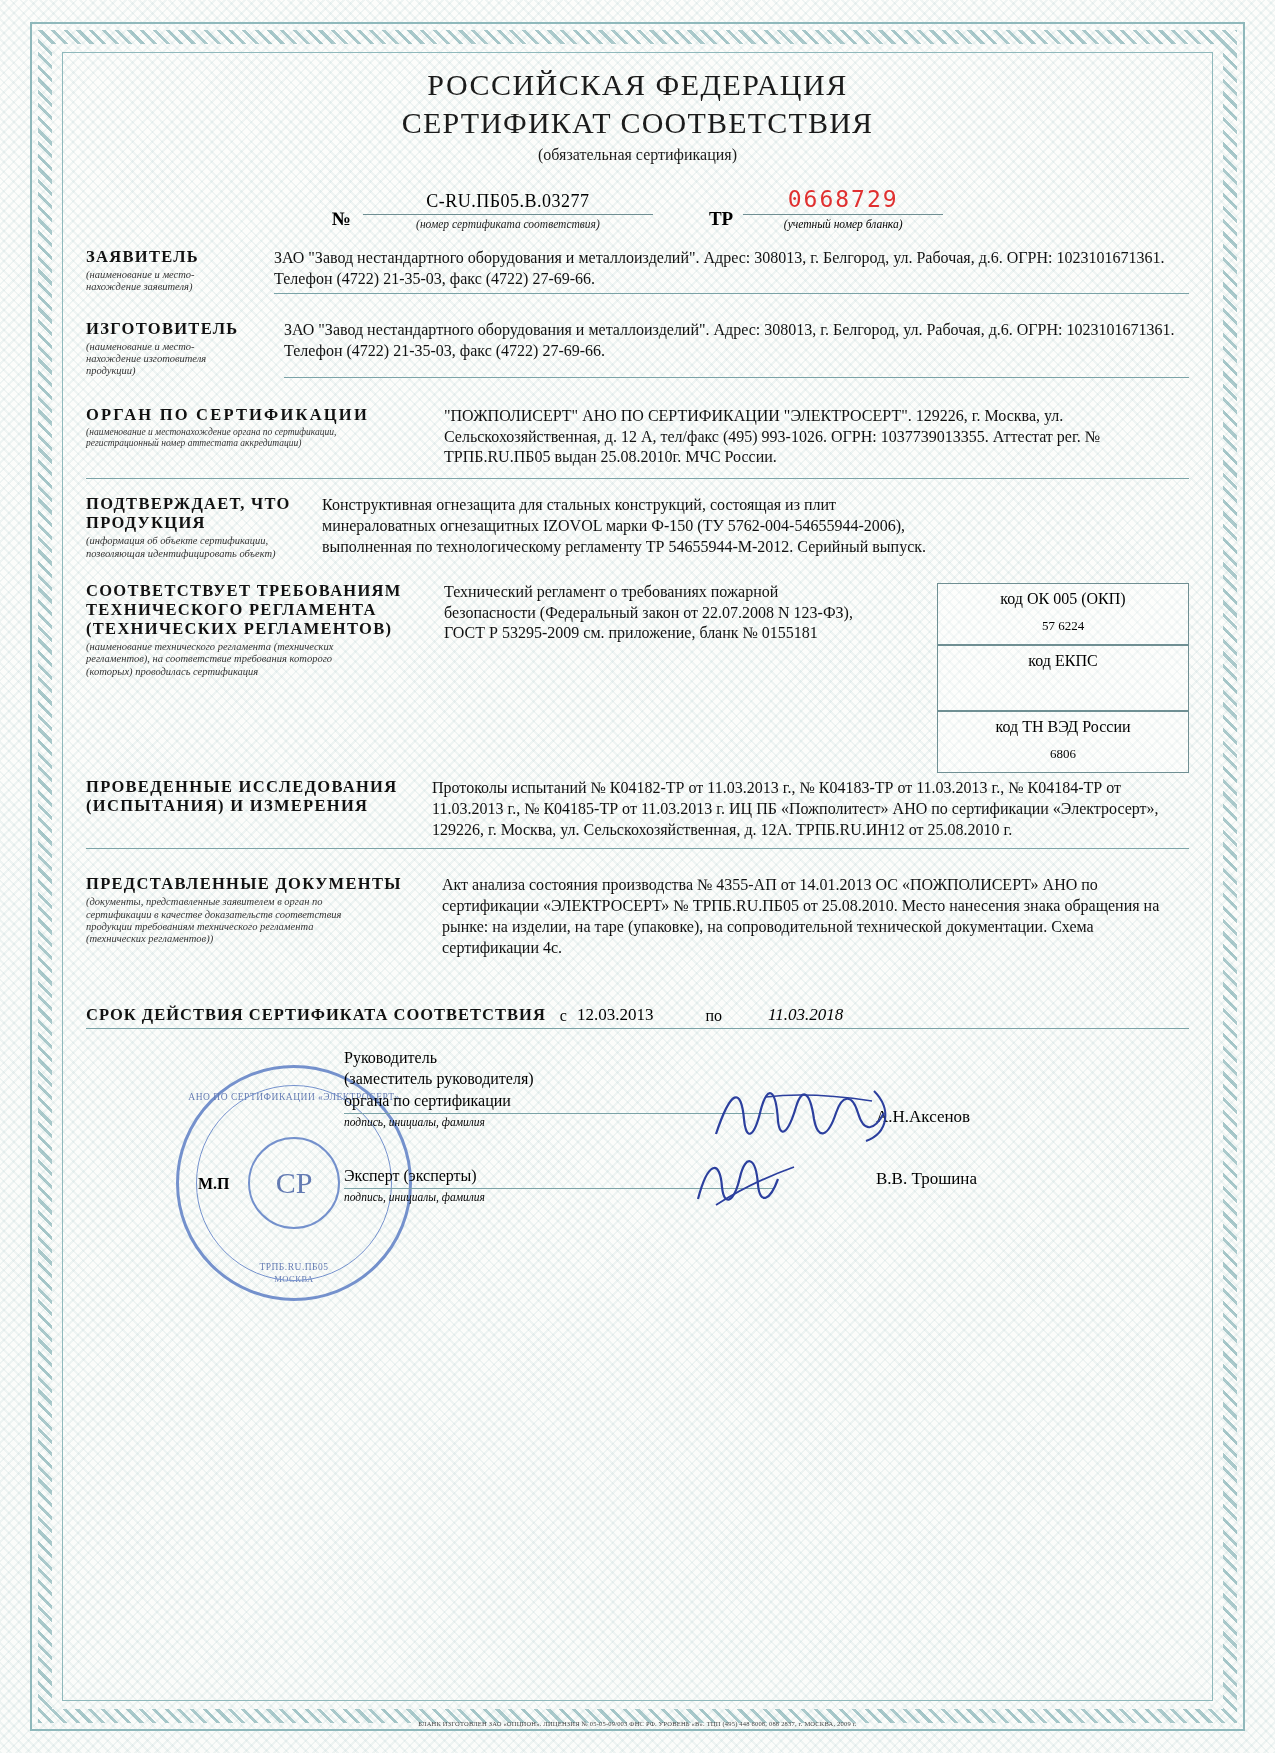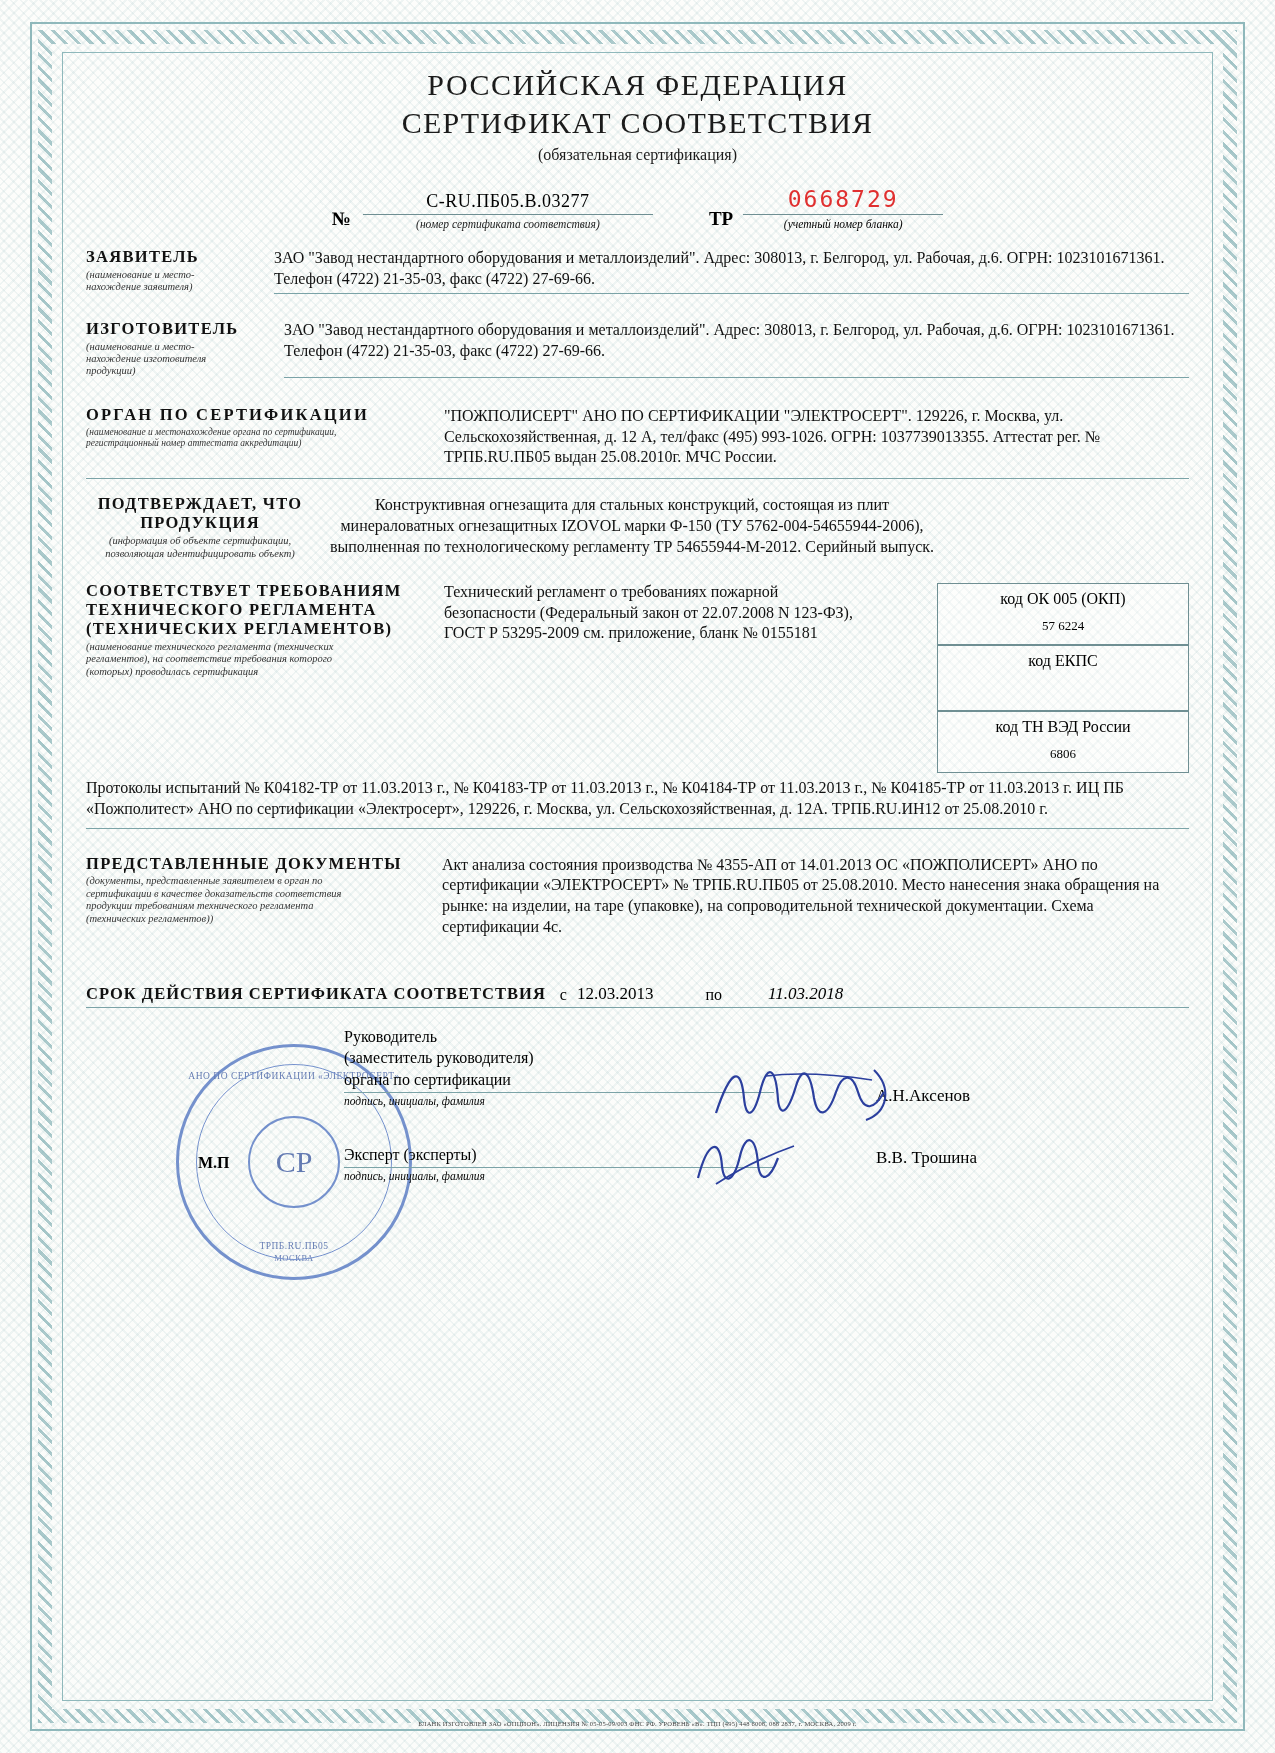--- a/index.html
+++ b/index.html
@@ -306,21 +306,21 @@
           <div class="lab" style="letter-spacing:2.2px;">ОРГАН ПО СЕРТИФИКАЦИИ</div>
           <div class="lab-sm" style="white-space:pre-line; font-size:9.5px;">(наименование и местонахождение органа по сертификации,
 регистрационный номер аттестата аккредитации)</div>
         </div>
         <div class="sec-body">"ПОЖПОЛИСЕРТ" АНО ПО СЕРТИФИКАЦИИ "ЭЛЕКТРОСЕРТ". 129226, г. Москва, ул. Сельскохозяйственная, д. 12 А, тел/факс (495) 993-1026. ОГРН: 1037739013355. Аттестат рег. № ТРПБ.RU.ПБ05 выдан 25.08.2010г. МЧС России.</div>
       </div>
       <hr class="hr-t">
     </div>
 
     <div style="position:relative; margin-top:16px;">
-      <div class="sec" style="margin-top:4px;text-align:center;">
+      <div class="sec" style="margin-top:4px;">
         <div class="sec-label" style="width:228px;">
           <div class="lab">ПОДТВЕРЖДАЕТ, ЧТО</div>
           <div class="lab">ПРОДУКЦИЯ</div>
           <div class="lab-sm" style="white-space:pre-line;">(информация об объекте сертификации,
 позволяющая идентифицировать объект)</div>
         </div>
         <div class="sec-body" style="max-width:620px;">Конструктивная огнезащита для стальных конструкций, состоящая из плит минераловатных огнезащитных IZOVOL марки Ф-150 (ТУ 5762-004-54655944-2006), выполненная по технологическому регламенту ТР 54655944-М-2012. Серийный выпуск.</div>
       </div>
 
       <div class="sec" style="margin-top:22px;">
@@ -345,20 +345,24 @@
           <div class="code-value"></div>
         </div>
         <div class="code-box">
           <div class="code-title">код ТН ВЭД России</div>
           <div class="code-value">6806</div>
         </div>
       </div>
     </div>
 
     <div class="sec" style="margin-top:100px;">
+      <div class="sec-label" style="width:338px;">
+        <div class="lab">ПРОВЕДЕННЫЕ ИССЛЕДОВАНИЯ</div>
+        <div class="lab">(ИСПЫТАНИЯ) И ИЗМЕРЕНИЯ</div>
+      </div>
       <div class="sec-body">Протоколы испытаний № К04182-ТР от 11.03.2013 г., № К04183-ТР от 11.03.2013 г., № К04184-ТР от 11.03.2013 г.,  № К04185-ТР от 11.03.2013 г. ИЦ ПБ «Пожполитест» АНО по сертификации «Электросерт», 129226, г. Москва, ул. Сельскохозяйственная, д. 12А.  ТРПБ.RU.ИН12 от 25.08.2010 г.</div>
     </div>
     <hr class="hr-t" style="margin-top:8px;">
 
     <div class="sec" style="margin-top:26px;">
       <div class="sec-label" style="width:348px;">
         <div class="lab">ПРЕДСТАВЛЕННЫЕ ДОКУМЕНТЫ</div>
         <div class="lab-sm" style="white-space:pre-line;">(документы, представленные заявителем в орган по
 сертификации в качестве доказательств соответствия
 продукции требованиям технического регламента

